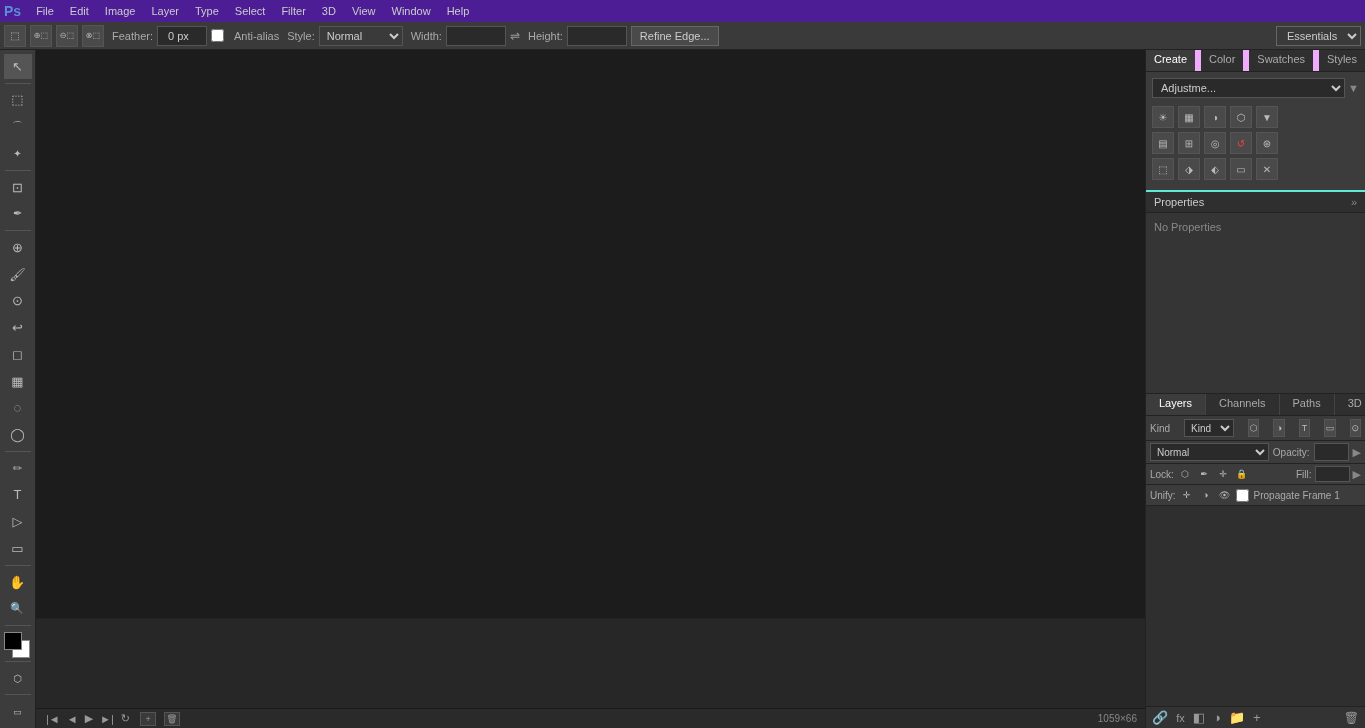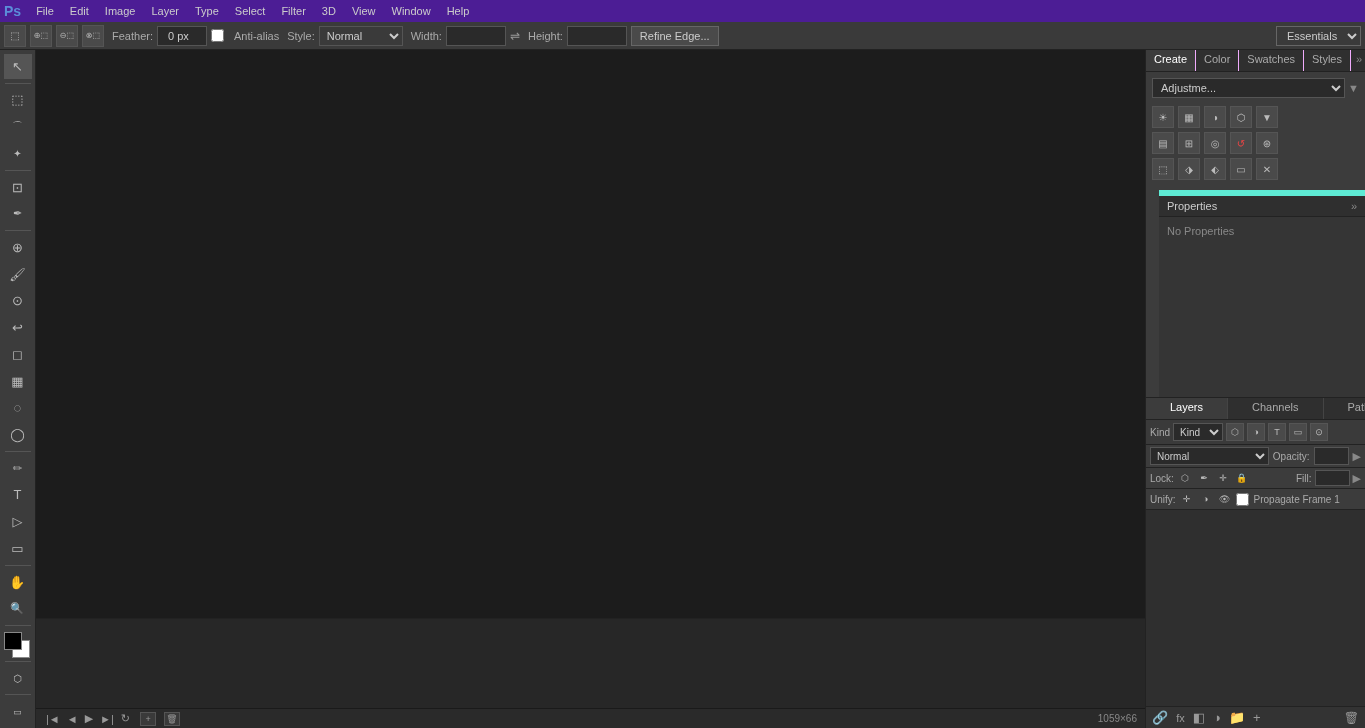--- a/index.html
+++ b/index.html
@@ -276,21 +276,21 @@
       display: flex;
       background: #2f2f2f;
       border-bottom: 1px solid #222;
       height: 22px;
     }
     .right-tab {
       padding: 3px 8px;
       color: #aaa;
       font-size: 11px;
       cursor: pointer;
-      border-right: 1px solid #f0abfc;
+      border-right: 6px solid #f0abfc;
     }
     .right-tab.active {
       background: #3c3c3c;
       color: #fff;
     }
     .panel-collapse-btn {
       margin-left: auto;
       color: #888;
       padding: 3px 5px;
       cursor: pointer;
@@ -330,22 +330,21 @@
       display: flex;
       align-items: center;
       justify-content: center;
       cursor: pointer;
       color: #bbb;
       font-size: 10px;
     }
 
     
     #properties-section {
-      border-top: 6px solid #5eead4;
-      margin-left: 13px;
+      border-top: 2px solid #5eead4;
     }
     .section-header {
       background: #2f2f2f;
       padding: 4px 8px;
       color: #ccc;
       font-size: 11px;
       display: flex;
       align-items: center;
       border-bottom: 1px solid #222;
     }
@@ -370,42 +369,42 @@
       border-top: 1px solid #222;
       min-height: 0;
     }
     #layers-tabs {
       display: flex;
       background: #2f2f2f;
       border-bottom: 1px solid #222;
       height: 22px;
     }
     .layers-tab {
-      padding: 3px 24px;
+      padding: 3px 13px;
       color: #aaa;
       font-size: 11px;
       cursor: pointer;
       border-right: 1px solid #444;
     }
     .layers-tab.active {
       background: #3c3c3c;
       color: #fff;
     }
     .layers-tab-end {
       margin-left: auto;
       color: #888;
       padding: 3px 5px;
       cursor: pointer;
     }
 
     #layers-toolbar {
       display: flex;
       align-items: center;
       padding: 3px 4px;
-      gap: 3px;
+      gap: 14px;
       border-bottom: 1px solid #222;
       background: #3a3a3a;
     }
     .layers-toolbar-label {
       color: #aaa;
       font-size: 10px;
     }
     .layers-kind-dropdown {
       background: #2a2a2a;
       border: 1px solid #555;

